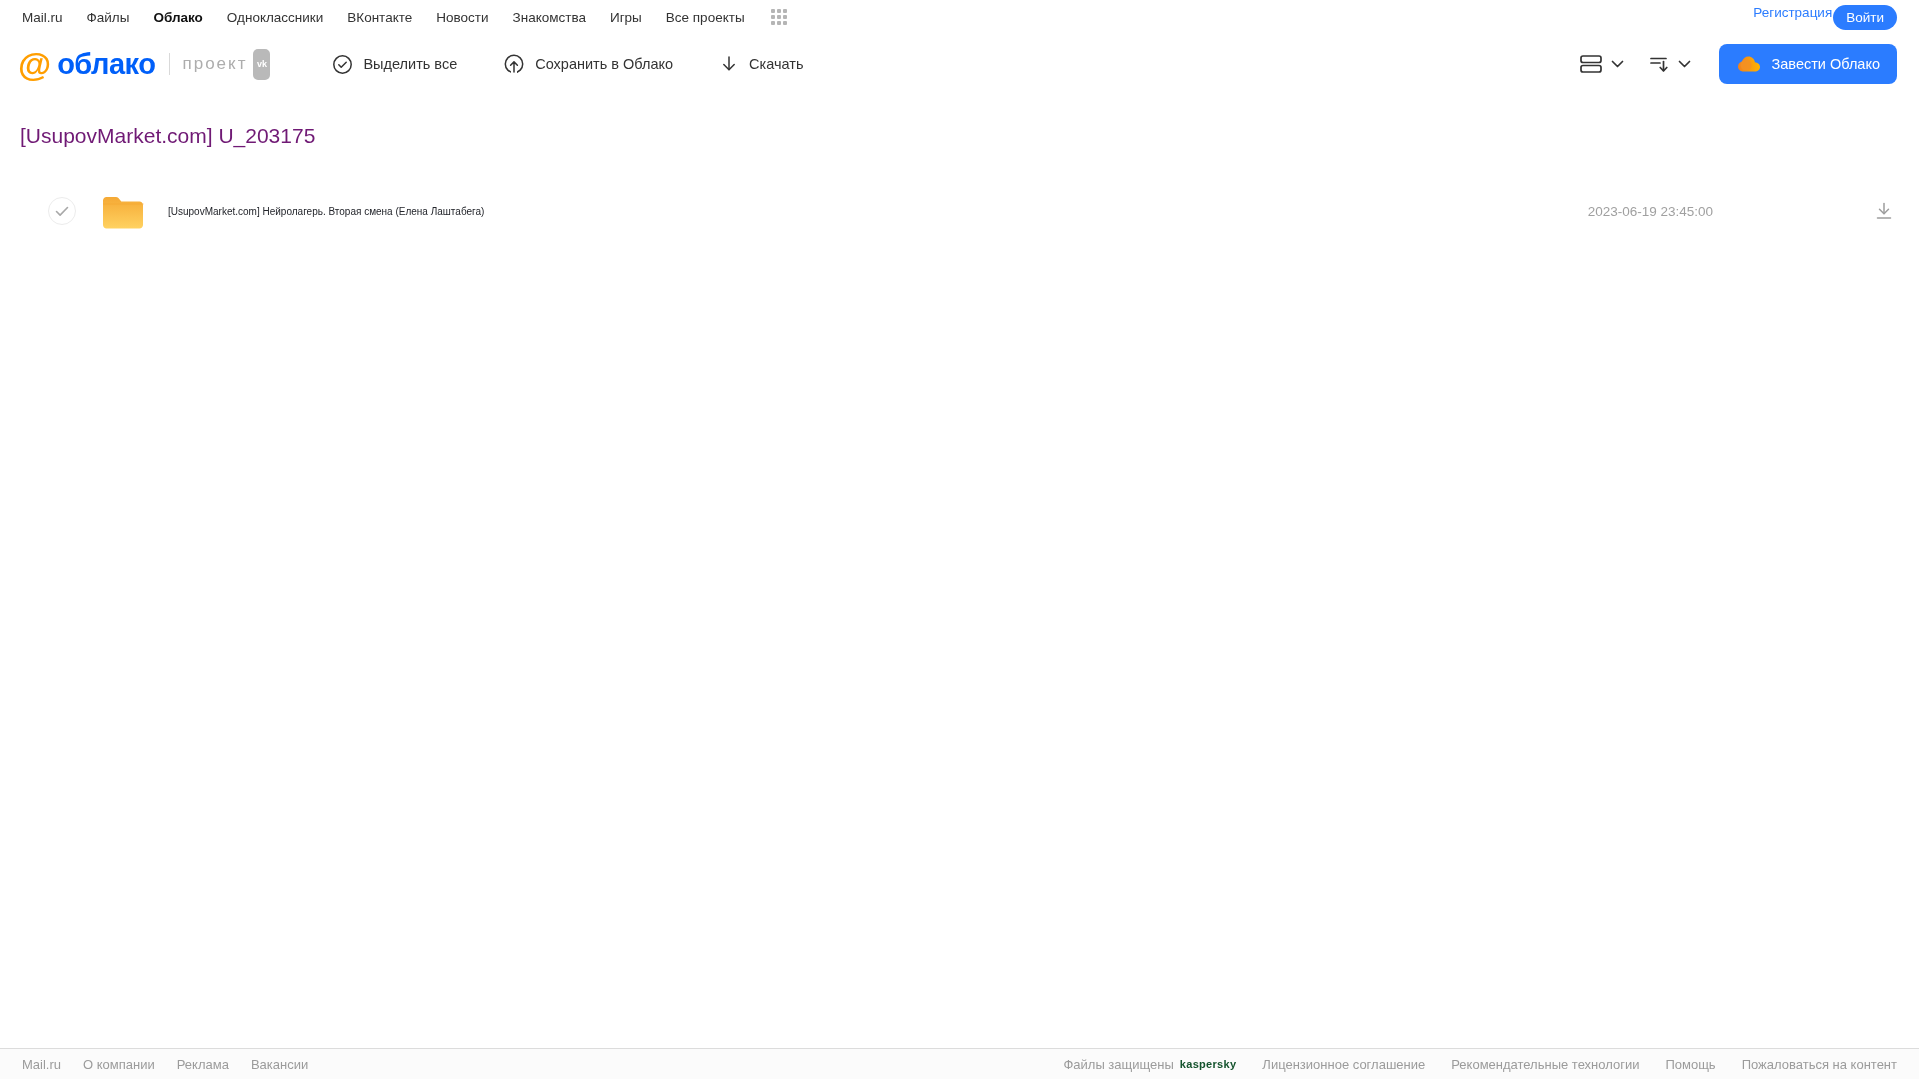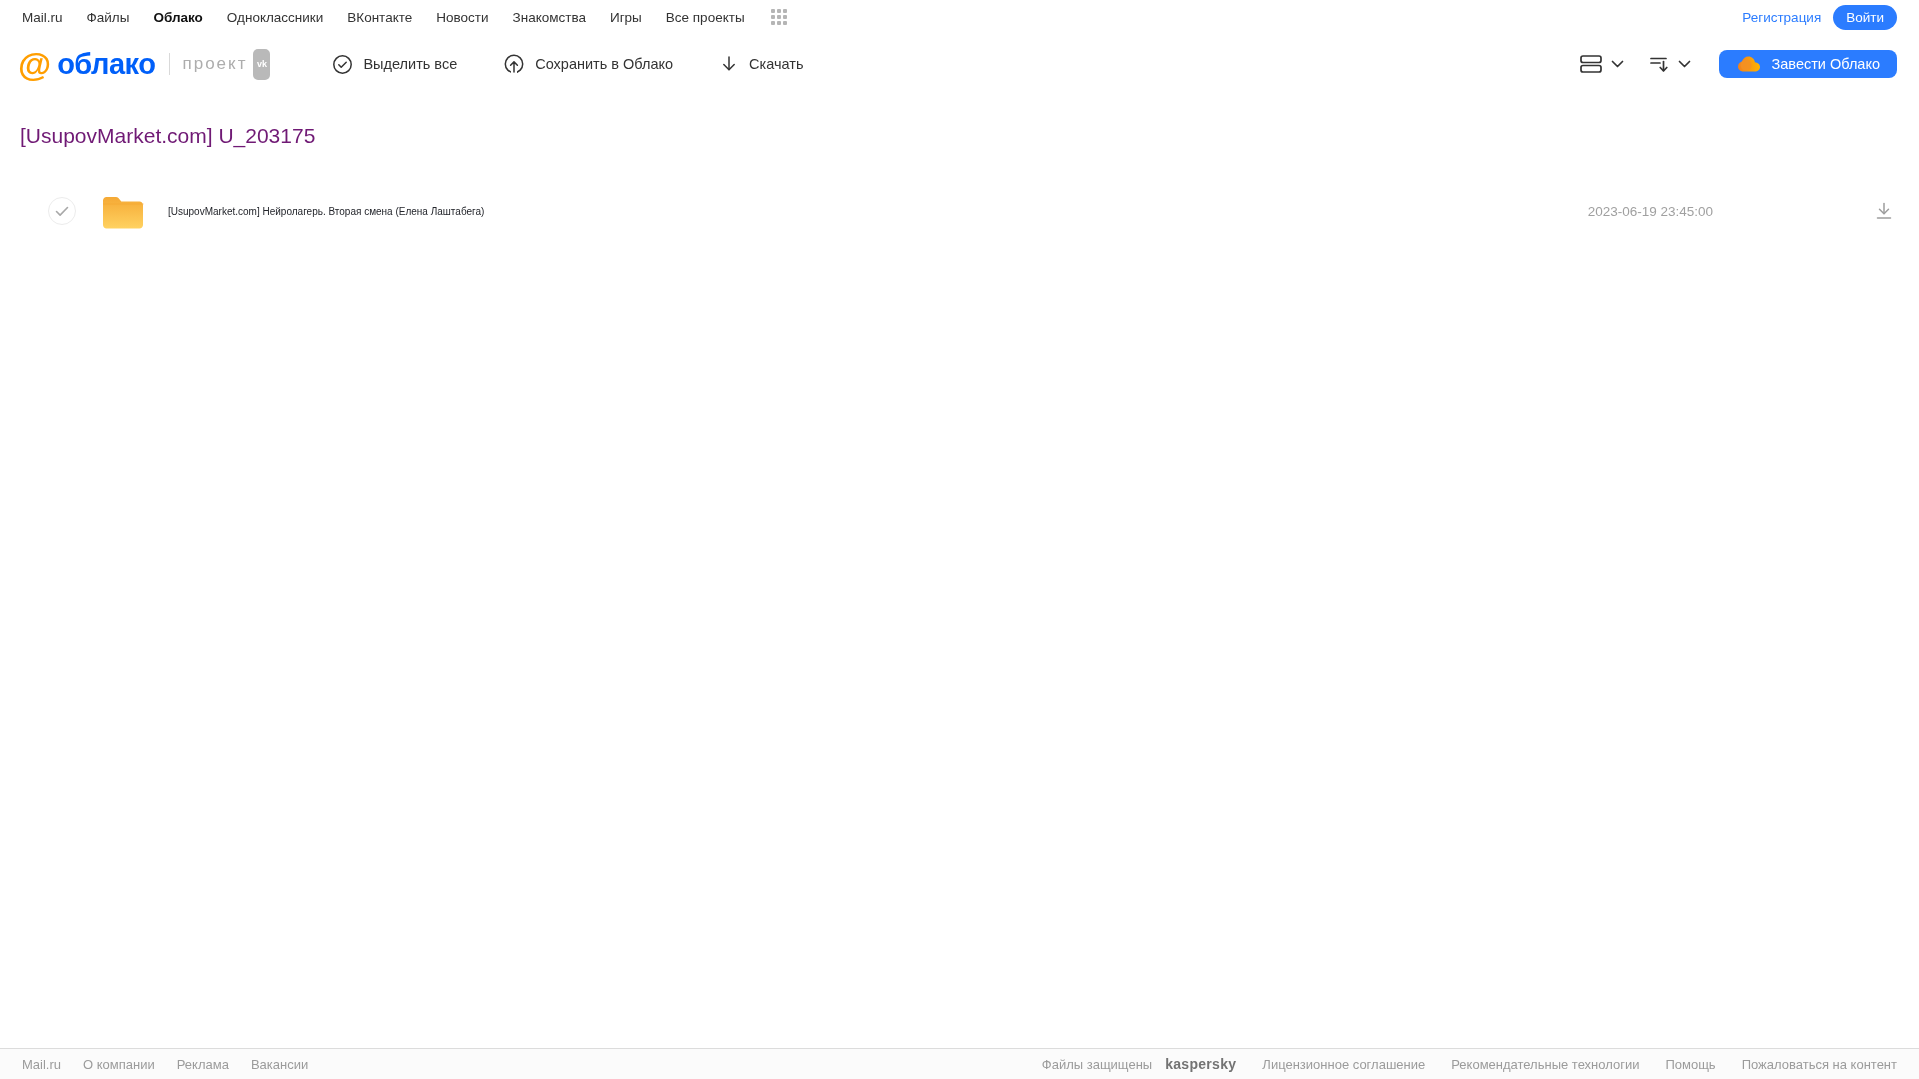--- a/index.html
+++ b/index.html
@@ -7,21 +7,21 @@
     font-family:"Liberation Sans","DejaVu Sans",sans-serif; }
   body { position:relative; }
 
   
   .topbar { height:34px; display:flex; align-items:center; padding:0 22px; }
   .topbar-nav { display:flex; align-items:center; gap:24px; }
   .topbar-link { font-size:13.5px; color:#333; text-decoration:none; cursor:pointer; white-space:nowrap; }
   .topbar-link.active { font-weight:bold; color:#111; }
   .grid-icon { display:inline-grid; grid-template-columns:repeat(3,4px); grid-gap:2px; margin-left:2px; cursor:pointer; }
   .grid-icon i { width:4px; height:4px; background:#b5b5b5; border-radius:1px; }
-  .topbar-right { margin-left:auto; display:flex; align-items:center; gap:12px; }
+  .topbar-right { margin-left:auto; display:flex; align-items:flex-start; gap:1px; }
   .reg-link { color:#2b7cff; font-size:13.5px; text-decoration:none; cursor:pointer; }
   .login-btn { background:#2b7cff; color:#fff; font-size:13.5px; border:none; border-radius:14px;
     padding:5px 13px; cursor:pointer; }
 
   
   .header { height:60px; display:flex; align-items:center; padding:0 22px 0 18px; }
   .logo { display:flex; align-items:center; cursor:pointer; }
   .logo-at { color:#ff9e00; font-size:34px; font-weight:bold; line-height:1; margin-right:6px; }
   .logo-word { color:#005ff9; font-size:29px; font-weight:bold; letter-spacing:-0.5px; }
   .project { display:flex; align-items:center; margin-left:14px; color:#b0b0b0; }
@@ -30,21 +30,21 @@
   .vk-badge { width:17px; height:31px; background:#b9b9b9; color:#fff; border-radius:5px;
     font-size:9px; font-weight:bold; display:flex; align-items:center; justify-content:center; margin-left:6px; }
 
   .toolbar { display:flex; align-items:center; gap:46px; margin-left:62px; }
   .tool-btn { display:flex; align-items:center; gap:10px; font-size:14.5px; color:#333; cursor:pointer;
     background:none; border:none; white-space:nowrap; }
 
   .header-right { margin-left:auto; display:flex; align-items:center; gap:24px; }
   .icon-dd { display:flex; align-items:center; gap:8px; cursor:pointer; }
   .get-cloud-btn { display:flex; align-items:center; gap:10px; background:#2b7cff; color:#fff;
-    font-size:14.5px; border:none; border-radius:8px; height:28px; padding:0 17px; cursor:pointer; margin-left:4px; }
+    font-size:14.5px; border:none; border-radius:8px; height:40px; padding:0 17px; cursor:pointer; margin-left:4px; }
 
   
   .content { padding:30px 0 0 20px; }
   .page-title { font-size:21px; font-weight:500; color:#701a75; }
 
   .file-list { margin-top:38px; }
   .file-row { display:flex; align-items:center; height:50px; padding:0 24px 0 28px; cursor:pointer; }
   .row-check { width:28px; height:28px; border-radius:50%; border:1px solid #ececec; background:#fff;
     display:flex; align-items:center; justify-content:center; flex:none; cursor:pointer; }
   .folder-wrap { margin-left:24px; flex:none; display:flex; }
@@ -52,21 +52,21 @@
   .file-date { margin-left:auto; margin-right:160px; font-size:13.5px; color:#a0a0a0; white-space:nowrap; }
   .row-dl { flex:none; cursor:pointer; display:flex; }
 
   
   .footer { position:absolute; left:0; right:0; bottom:0; height:31px; background:#fbfbfb;
     border-top:1px solid #dcdcdc; display:flex; align-items:center; padding:0 22px; font-size:13px; color:#9b9b9b; }
   .footer-left { display:flex; gap:22px; }
   .footer-link { color:#9b9b9b; text-decoration:none; cursor:pointer; white-space:nowrap; }
   .footer-right { margin-left:auto; display:flex; gap:26px; align-items:center; }
   .kasper { display:flex; gap:6px; align-items:center; }
-  .kasper-logo { color:#737373; font-weight:bold; font-size:14px; letter-spacing:0.3px; cursor:pointer;margin-left:7px; }
+  .kasper-logo { color:#14532d; font-weight:bold; font-size:11px; letter-spacing:0.3px; cursor:pointer; }
 </style>
 </head>
 <body>
 
 <div class="topbar">
   <div class="topbar-nav">
     <a class="topbar-link">Mail.ru</a>
     <a class="topbar-link">Файлы</a>
     <a class="topbar-link active">Облако</a>
     <a class="topbar-link">Одноклассники</a>

